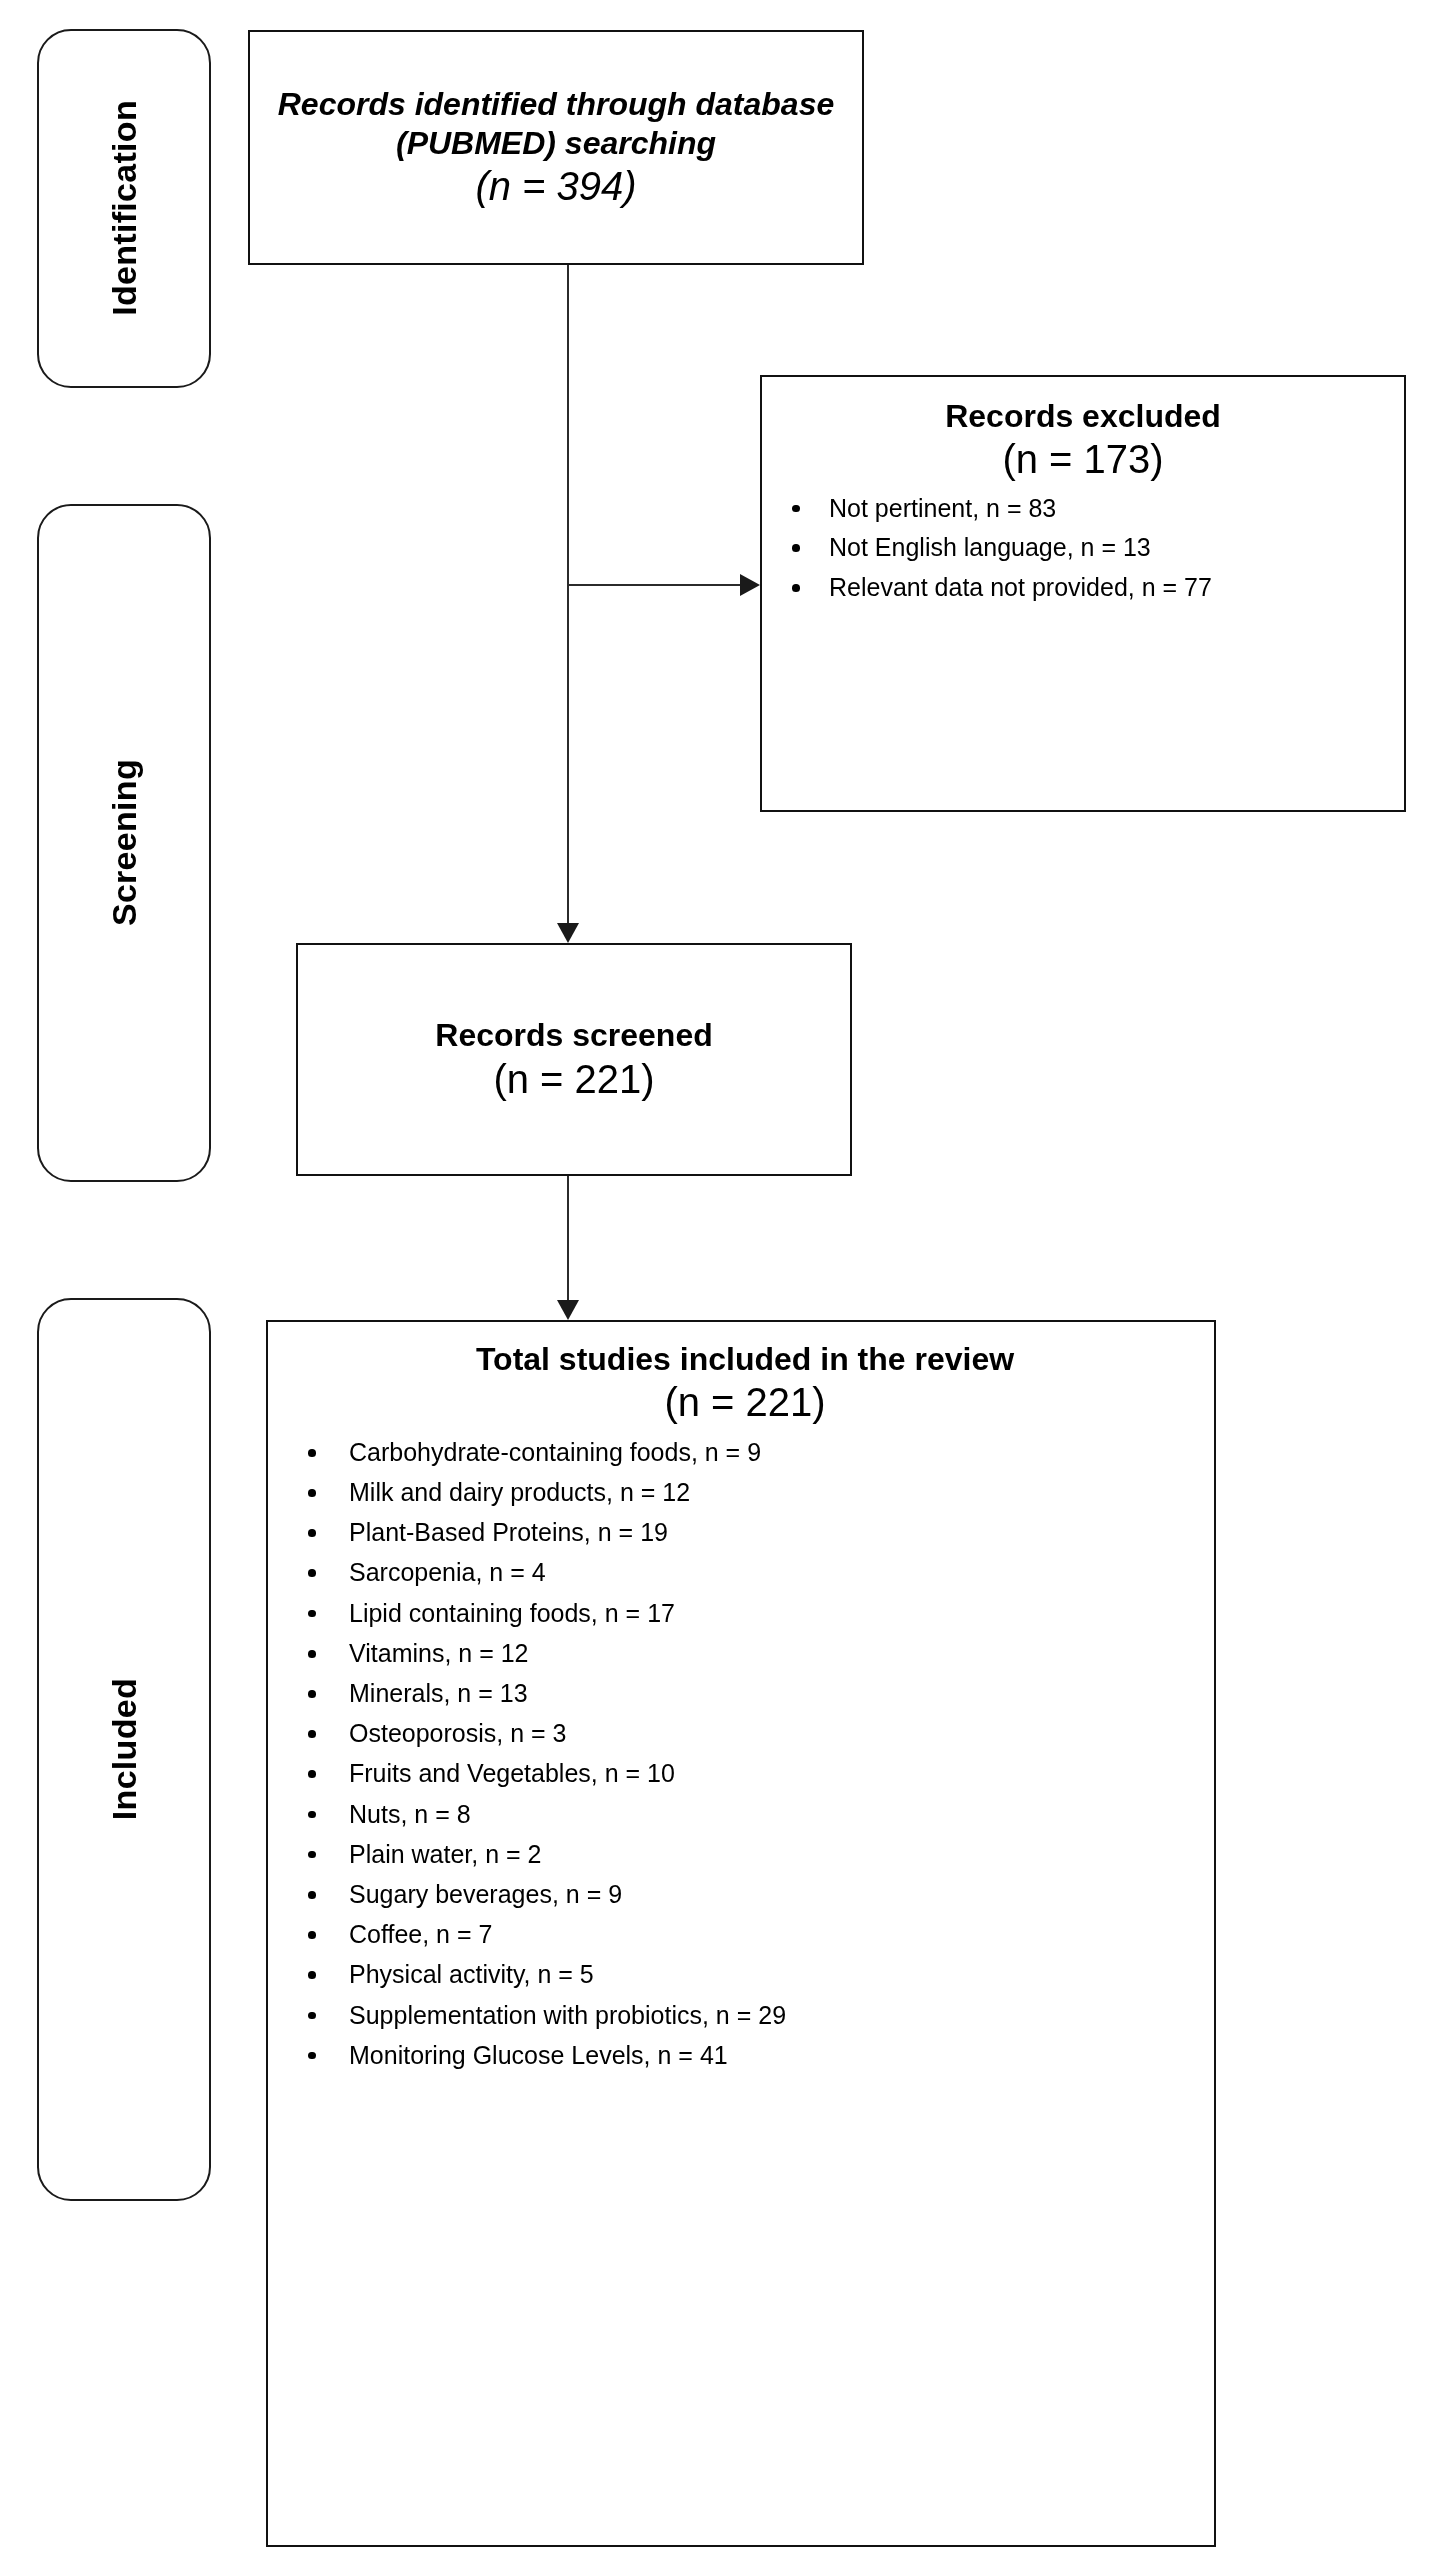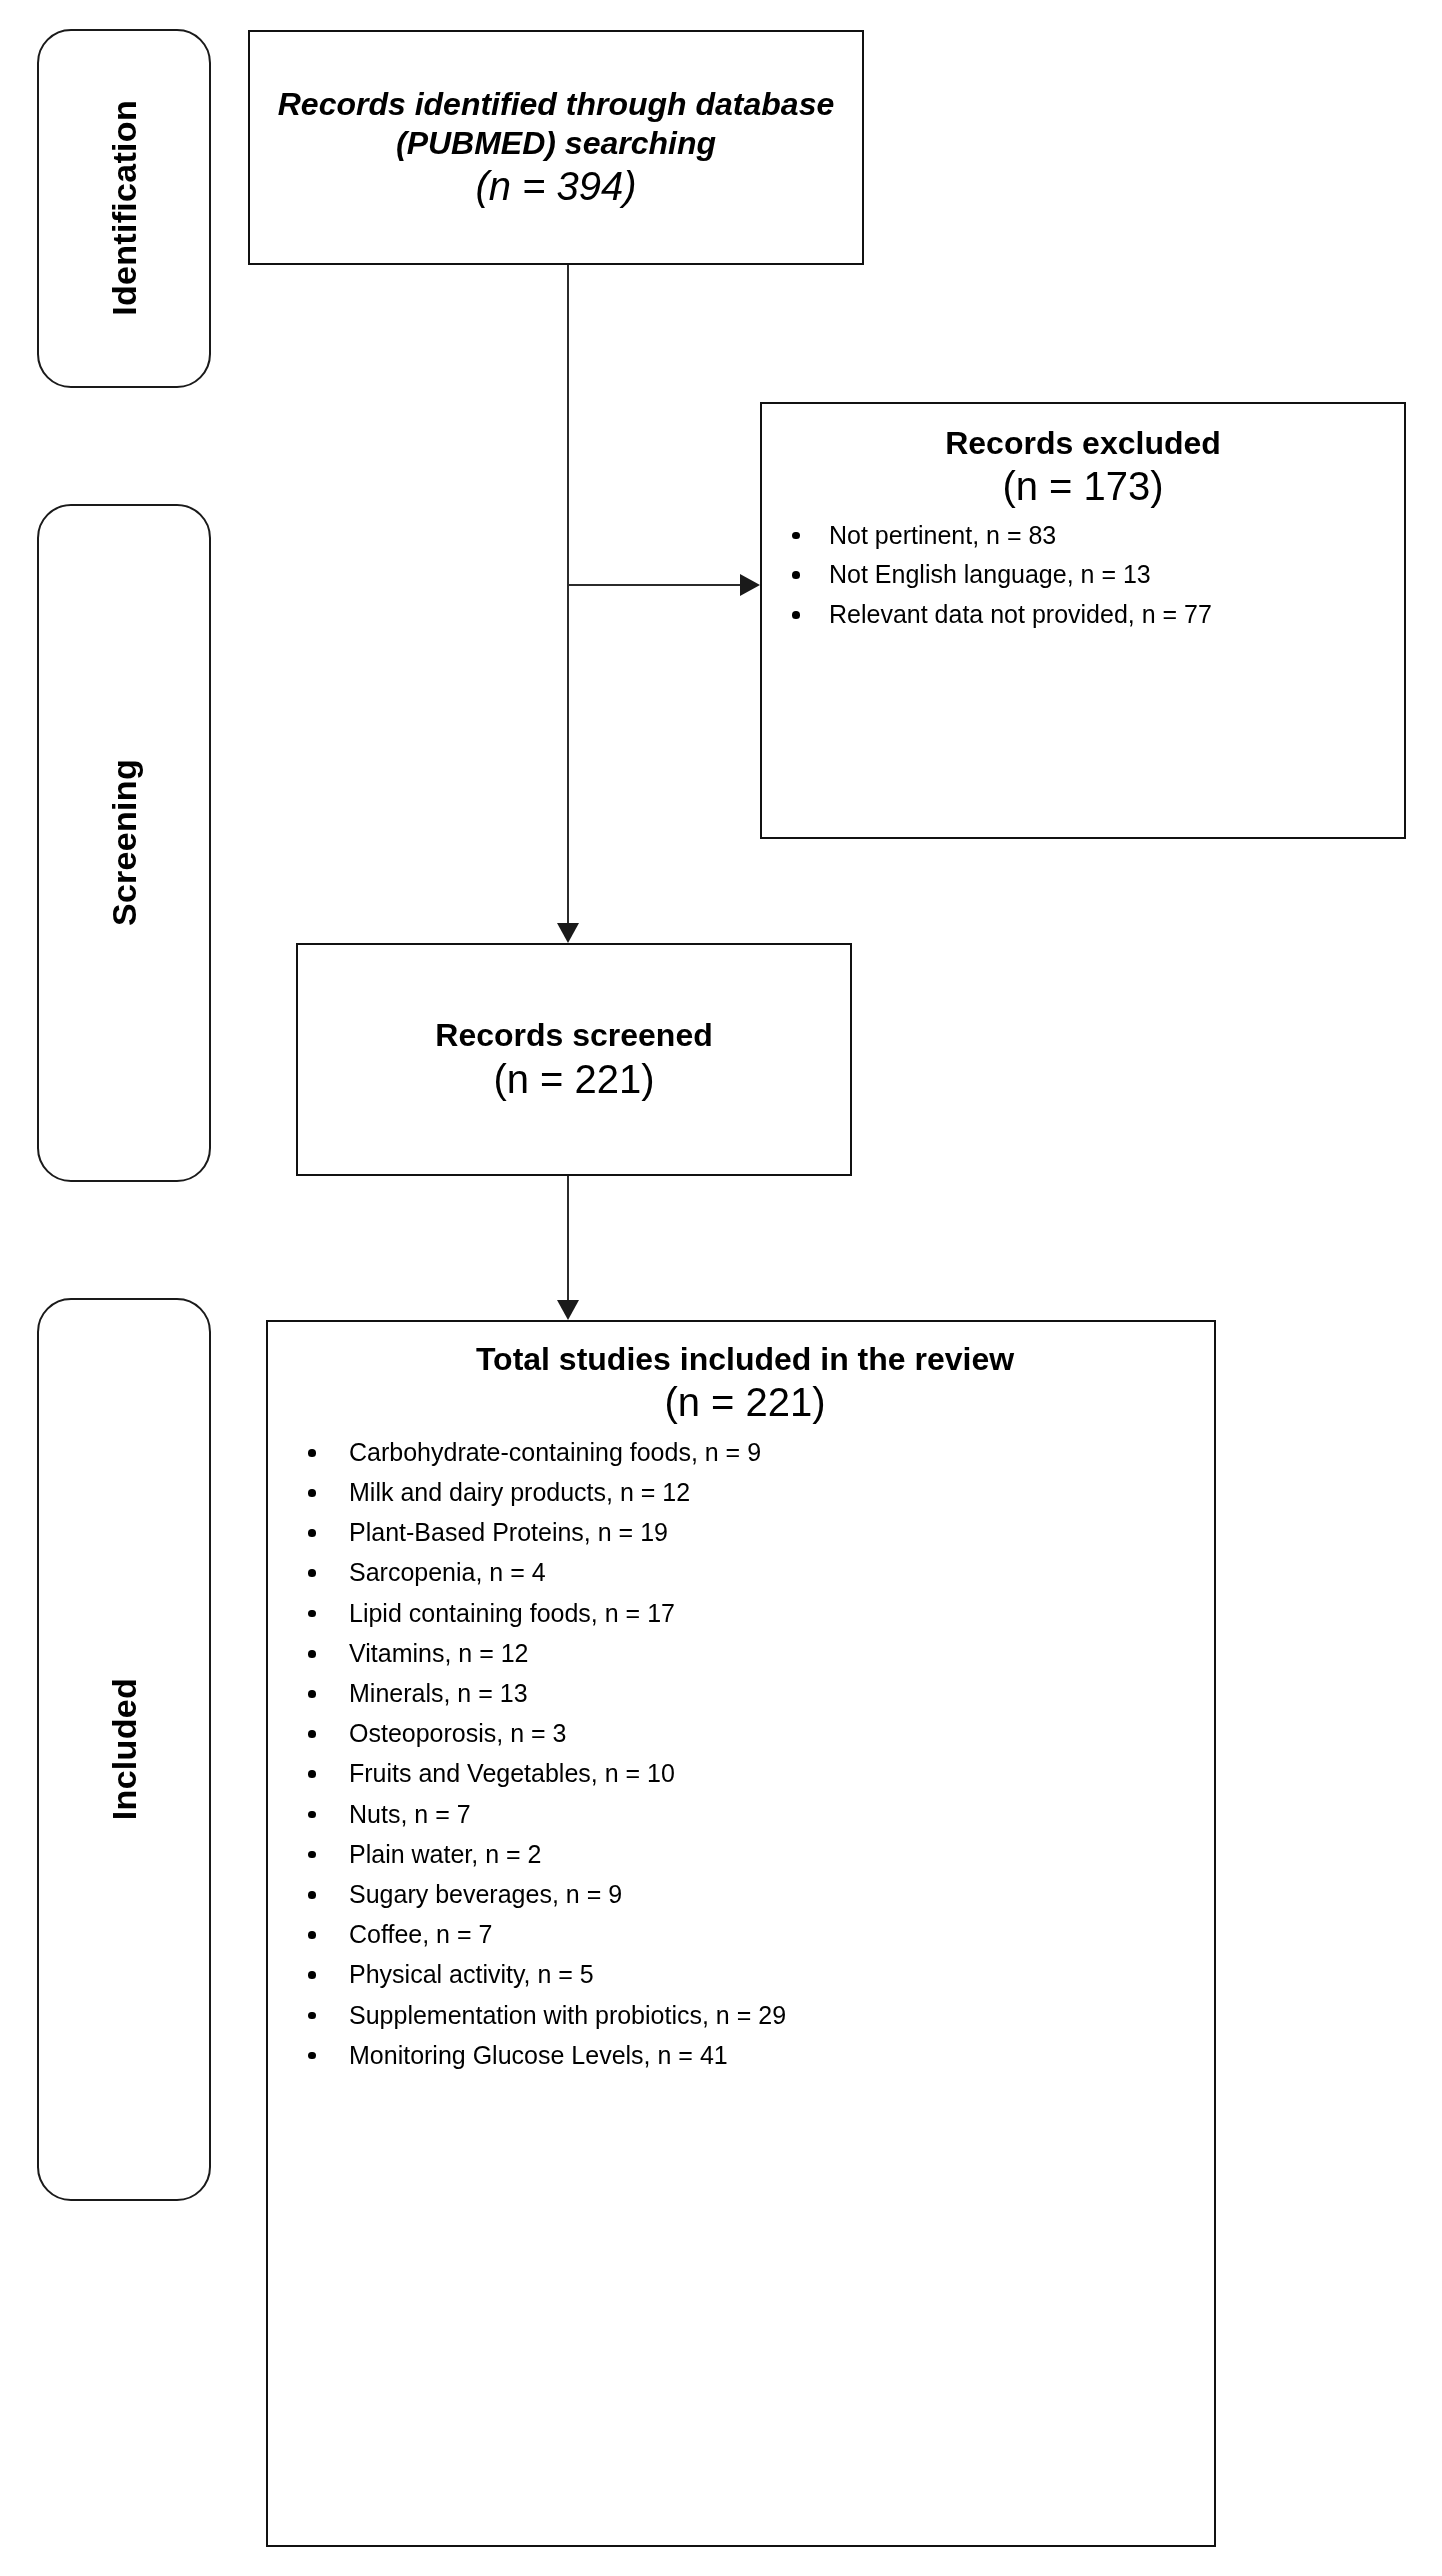--- a/index.html
+++ b/index.html
@@ -85,21 +85,21 @@
     width: 7.7px;
     height: 7.7px;
     background: #000;
     border-radius: 50%;
     display: block;
   }
 
   
   #box-identified { left: 248px; top: 30px; width: 616px; height: 235px;
                     display: flex; flex-direction: column; justify-content: center; font-style: italic; }
-  #box-excluded   { left: 760px; top: 402px; width: 646px; height: 437px;
+  #box-excluded   { left: 760px; top: 375px; width: 646px; height: 437px;
                     display: flex; flex-direction: column; justify-content: flex-start;
                     padding-top: 20px; }
   #box-screened   { left: 248px; top: 943px; width: 556px; height: 233px;
                     display: flex; flex-direction: column; justify-content: center; margin-left: 48px; }
   #box-included   { left: 266px; top: 1320px; width: 950px; height: 1227px;
                     display: flex; flex-direction: column; justify-content: flex-start;
                     padding-top: 18px; padding-left: 20px; padding-right: 12px; }
 
   #box-excluded .bullet-list { margin-top: 8.3px; }
   #box-excluded .bullet-list li { padding-left: 55px; margin-bottom: 7.1px; }
@@ -185,21 +185,21 @@
     <ul class="bullet-list" id="included-categories">
         <li><span class="bullet-dot"></span><span>Carbohydrate-containing foods, n = 9</span></li>
         <li><span class="bullet-dot"></span><span>Milk and dairy products, n = 12</span></li>
         <li><span class="bullet-dot"></span><span>Plant-Based Proteins, n = 19</span></li>
         <li><span class="bullet-dot"></span><span>Sarcopenia, n = 4</span></li>
         <li><span class="bullet-dot"></span><span>Lipid containing foods, n = 17</span></li>
         <li><span class="bullet-dot"></span><span>Vitamins, n = 12</span></li>
         <li><span class="bullet-dot"></span><span>Minerals, n = 13</span></li>
         <li><span class="bullet-dot"></span><span>Osteoporosis, n = 3</span></li>
         <li><span class="bullet-dot"></span><span>Fruits and Vegetables, n = 10</span></li>
-        <li><span class="bullet-dot"></span><span>Nuts, n = 7</span></li>
+        <li><span class="bullet-dot"></span><span>Nuts, n = 8</span></li>
         <li><span class="bullet-dot"></span><span>Plain water, n = 2</span></li>
         <li><span class="bullet-dot"></span><span>Sugary beverages, n = 9</span></li>
         <li><span class="bullet-dot"></span><span>Coffee, n = 7</span></li>
         <li><span class="bullet-dot"></span><span>Physical activity, n = 5</span></li>
         <li><span class="bullet-dot"></span><span>Supplementation with probiotics, n = 29</span></li>
         <li><span class="bullet-dot"></span><span>Monitoring Glucose Levels, n = 41</span></li>
       </ul>
   </div>
 
 </div>

